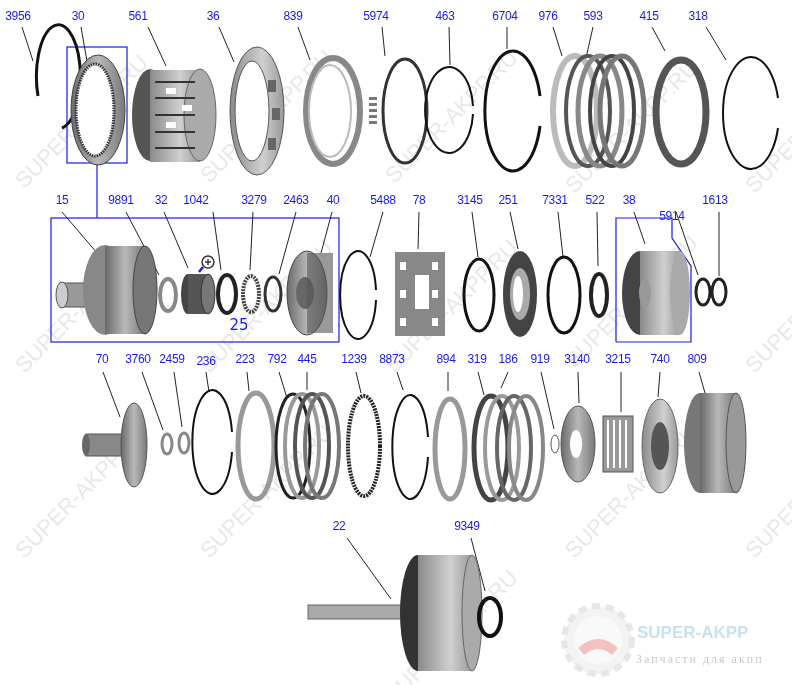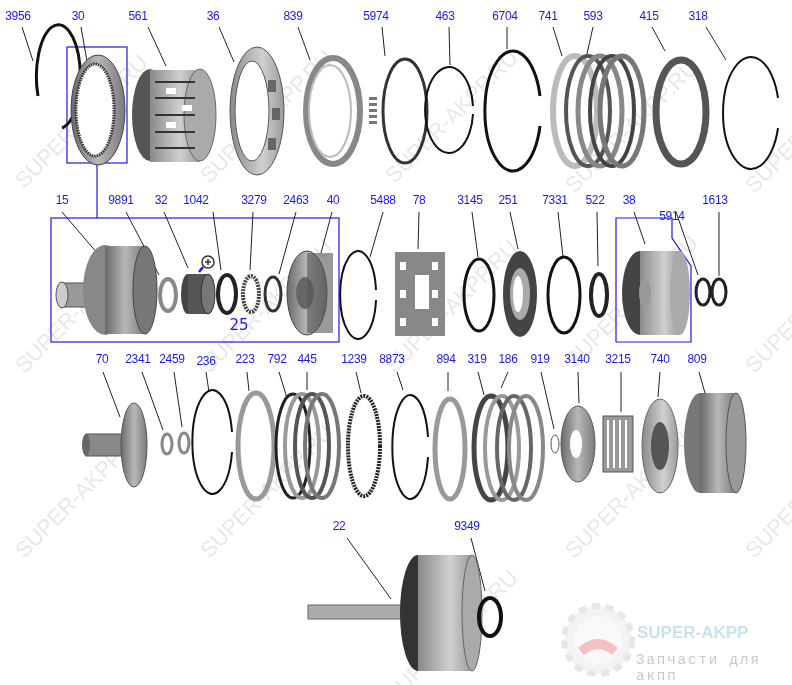--- a/index.html
+++ b/index.html
@@ -2,21 +2,21 @@
 <html><head>
 <meta charset="utf-8">
 <style>
   html,body{margin:0;padding:0;background:#fff;}
   body{width:792px;height:685px;position:relative;overflow:hidden;font-family:"DejaVu Sans",sans-serif;}
   #stage{position:absolute;left:0;top:0;width:792px;height:685px;}
   .lbl{position:absolute;font-family:Liberation Sans, sans-serif;font-size:12px;color:#1a1ae6;letter-spacing:-0.3px;transform:translateX(-50%);white-space:nowrap;cursor:pointer;line-height:13px;}
   .big{position:absolute;font-family:"DejaVu Sans",sans-serif;font-size:15px;color:#1a1ae6;transform:translateX(-50%);cursor:pointer;}
   .wm{position:absolute;font-family:"Liberation Sans",sans-serif;font-size:22px;color:#e8e8e8;transform:rotate(-45deg);transform-origin:left top;white-space:nowrap;pointer-events:none;}
   .logo-text{position:absolute;font-family:"Liberation Sans",sans-serif;font-weight:bold;font-size:17px;color:#c8e2f0;}
-  .logo-sub{position:absolute;font-family:Liberation Mono, monospace;font-size:14px;letter-spacing:2px;color:#c8c8c8;}
+  .logo-sub{position:absolute;font-family:Liberation Serif, serif;font-size:12px;letter-spacing:2px;color:#c8c8c8;}
   svg{position:absolute;left:0;top:0;}
   .zoomico{position:absolute;cursor:pointer;}
 </style>
 </head>
 <body>
 
 <div id="stage">
 
   <div>
     <div class="wm" style="left:10px;top:175px;">SUPER-AKPP.RU</div>
@@ -335,21 +335,21 @@
 
   <div>
     <div class="lbl" style="left:18px;top:10px;">3956</div>
     <div class="lbl" style="left:78px;top:10px;">30</div>
     <div class="lbl" style="left:138px;top:10px;">561</div>
     <div class="lbl" style="left:213px;top:10px;">36</div>
     <div class="lbl" style="left:293px;top:10px;">839</div>
     <div class="lbl" style="left:376px;top:10px;">5974</div>
     <div class="lbl" style="left:445px;top:10px;">463</div>
     <div class="lbl" style="left:505px;top:10px;">6704</div>
-    <div class="lbl" style="left:548px;top:10px;">741</div>
+    <div class="lbl" style="left:548px;top:10px;">976</div>
     <div class="lbl" style="left:593px;top:10px;">593</div>
     <div class="lbl" style="left:649px;top:10px;">415</div>
     <div class="lbl" style="left:698px;top:10px;">318</div>
   </div>
 
   <div>
     <div class="lbl" style="left:62px;top:194px;">15</div>
     <div class="lbl" style="left:121px;top:194px;">9891</div>
     <div class="lbl" style="left:161px;top:194px;">32</div>
     <div class="lbl" style="left:196px;top:194px;">1042</div>
@@ -362,21 +362,21 @@
     <div class="lbl" style="left:508px;top:194px;">251</div>
     <div class="lbl" style="left:555px;top:194px;">7331</div>
     <div class="lbl" style="left:595px;top:194px;">522</div>
     <div class="lbl" style="left:629px;top:194px;">38</div>
     <div class="lbl" style="left:672px;top:210px;">5914</div>
     <div class="lbl" style="left:715px;top:194px;">1613</div>
   </div>
 
   <div>
     <div class="lbl" style="left:102px;top:353px;">70</div>
-    <div class="lbl" style="left:138px;top:353px;">2341</div>
+    <div class="lbl" style="left:138px;top:353px;">3760</div>
     <div class="lbl" style="left:172px;top:353px;">2459</div>
     <div class="lbl" style="left:206px;top:355px;">236</div>
     <div class="lbl" style="left:245px;top:353px;">223</div>
     <div class="lbl" style="left:277px;top:353px;">792</div>
     <div class="lbl" style="left:307px;top:353px;">445</div>
     <div class="lbl" style="left:354px;top:353px;">1239</div>
     <div class="lbl" style="left:392px;top:353px;">8873</div>
     <div class="lbl" style="left:446px;top:353px;">894</div>
     <div class="lbl" style="left:477px;top:353px;">319</div>
     <div class="lbl" style="left:508px;top:353px;">186</div>

